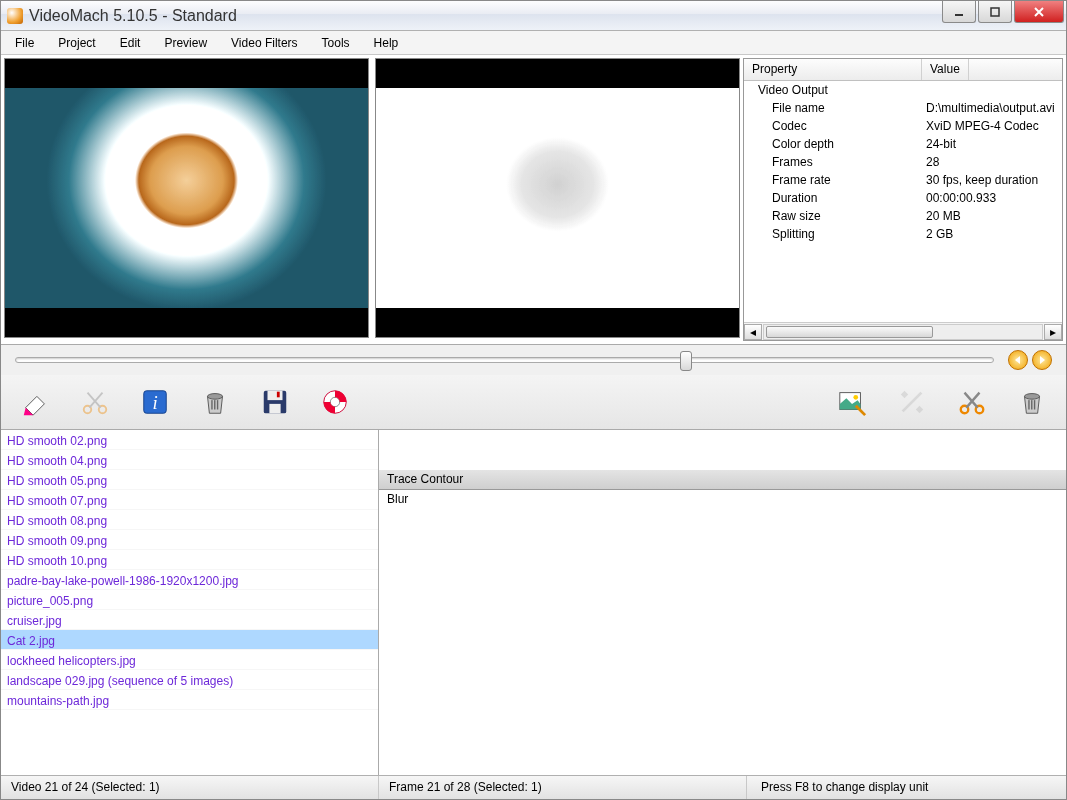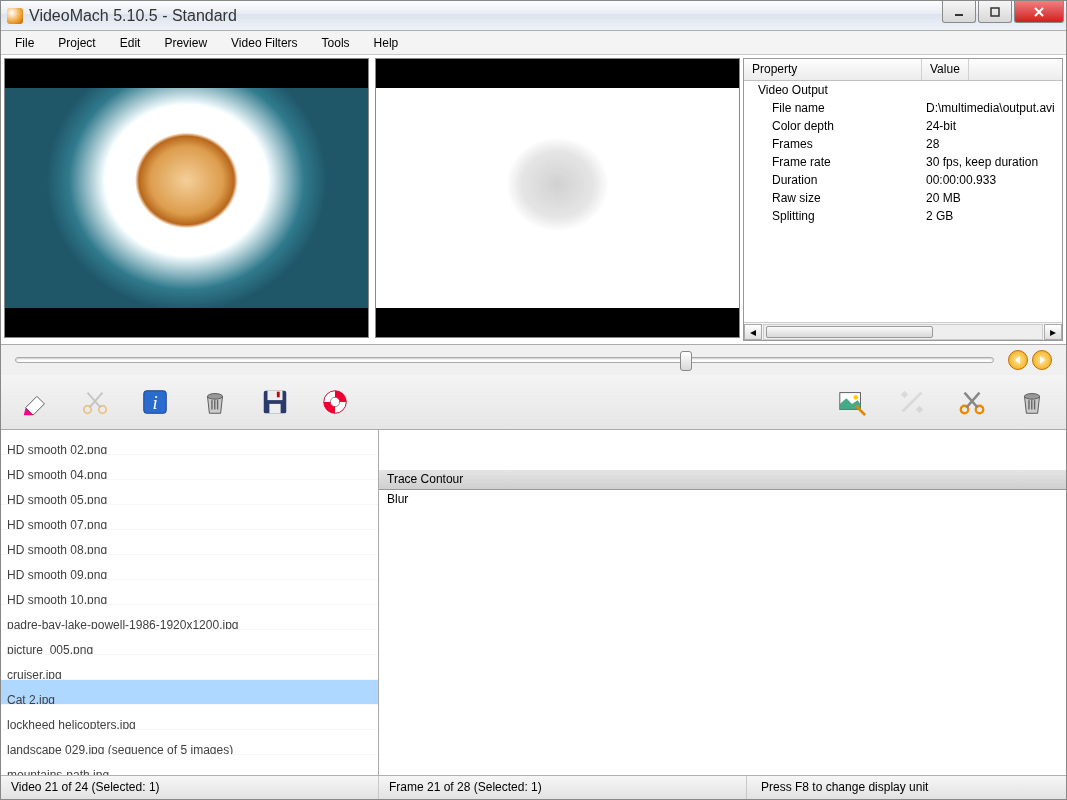--- a/index.html
+++ b/index.html
@@ -49,21 +49,21 @@
 .toolbtn { width:32px; height:32px; display:flex; align-items:center; justify-content:center; cursor:pointer; }
 .toolbtn svg { width:30px; height:30px; }
 .toolbtn.disabled { opacity:0.4; }
 
 .listsrow { flex:1; display:flex; border-top:1px solid #aaa; background:#fff; min-height:0; }
 .pane { border-right:1px solid #aaa; display:flex; flex-direction:column; min-height:0; }
 .pane.files { width:378px; }
 .pane.audio { width:368px; }
 .pane.filters { flex:1; border-right:none; }
 .filelist { flex:1; overflow-y:scroll; overflow-x:hidden; }
-.fileitem { padding: 12px 6px; height:20px; line-height:16px; border-bottom:1px solid #f6f6f6; color:#404040; cursor:default; white-space:nowrap; overflow:hidden; text-overflow:ellipsis; }
+.fileitem { padding: 3px 6px; height:20px; line-height:16px; border-bottom:1px solid #f6f6f6; color:#6d28d9; cursor:default; white-space:nowrap; overflow:hidden; text-overflow:ellipsis; }
 .fileitem.sel { background:#aed8ff; }
 .audiozone { flex:1; color:#888; padding:28px 18px; }
 .filterhead { height:20px; background: linear-gradient(#e4e4e4,#cfcfcf); border-bottom:1px solid #999; padding:2px 8px; font-weight:normal;margin-top:40px; }
 .filterlist { flex:1; }
 .filteritem { padding:2px 8px; }
 
 .statusbar { height:24px; background:linear-gradient(#f6f6f6,#e2e2e2); border-top:1px solid #b0b0b0; display:flex; }
 .statuscell { padding:4px 10px; border-right:1px solid #c8c8c8; }
 .statuscell:nth-child(1){ width:378px;}
 .statuscell:nth-child(2){ width:368px;}
@@ -124,20 +124,24 @@
         <div class="col1">Property</div>
         <div class="col2">Value</div>
       </div>
       <div class="propsbody">
         <div class="proprow group">
             <div class="k">Video Output</div>
           </div>
         <div class="proprow">
             <div class="k">File name</div>
             <div class="v">D:\multimedia\output.avi</div>
+          </div>
+        <div class="proprow">
+            <div class="k">Codec</div>
+            <div class="v">XviD MPEG-4 Codec</div>
           </div>
         <div class="proprow">
             <div class="k">Color depth</div>
             <div class="v">24-bit</div>
           </div>
         <div class="proprow">
             <div class="k">Frames</div>
             <div class="v">28</div>
           </div>
         <div class="proprow">

